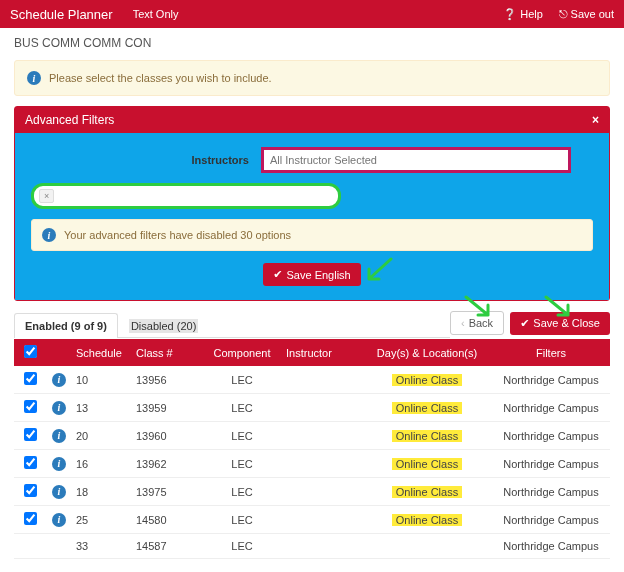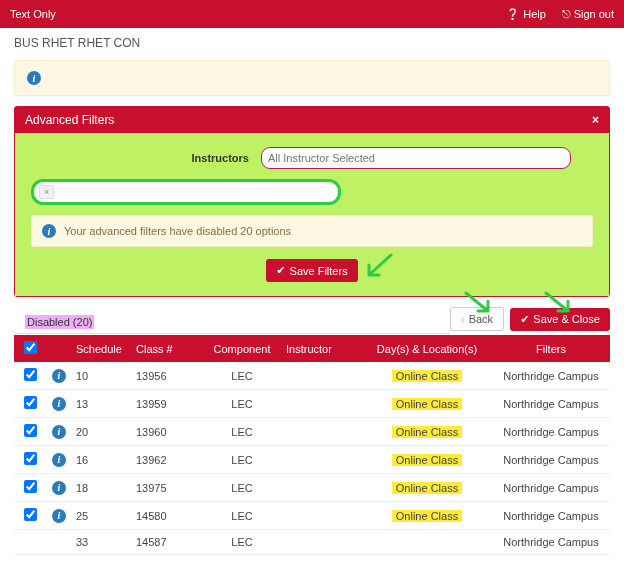--- a/index.html
+++ b/index.html
@@ -10,39 +10,39 @@
 .topbar .right{margin-left:auto;display:flex;gap:16px;font-size:11px}
 .topbar .right span{cursor:pointer;display:flex;align-items:center;gap:3px}
 .page{padding:8px 14px}
 h1{font-size:24px;font-weight:400;color:#333;margin-bottom:2px}
 .subtitle{font-size:12px;color:#555;margin-bottom:10px}
 .alert{background:#fcf8e3;border:1px solid #faebcc;border-radius:3px;padding:10px 12px;font-size:11px;color:#8a6d3b;display:flex;align-items:center;gap:8px;margin-bottom:10px}
 .info-icon{width:14px;height:14px;border-radius:50%;background:#2b7bbb;color:#fff;display:inline-flex;align-items:center;justify-content:center;font-size:10px;font-weight:bold;font-style:italic;font-family:Georgia,serif}
 .panel{border:1px solid #c8102e;border-radius:3px;margin-bottom:10px}
 .panel-header{background:#c8102e;color:#fff;padding:6px 10px;font-size:12px;display:flex;align-items:flex-end}
 .panel-header .close{margin-left:auto;cursor:pointer;font-weight:bold}
-.panel-body{padding:14px 16px;background:#bef264}
+.panel-body{padding:14px 16px;background:#0ea5e9}
 .form-row{display:flex;align-items:center;margin-bottom:10px}
 .form-row label{width:230px;text-align:right;padding-right:12px;font-weight:bold;font-size:11px;color:#333}
 .form-row .control{flex:1}
-.form-input{width:310px;border:1px solid #be185d;border-radius:9px;padding:4px 6px;font-size:11px;color:#999;background:#fff}
+.form-input{width:310px;border:3px solid #be185d;border-radius:0;padding:4px 6px;font-size:11px;color:#999;background:#fff}
 .tag-input{width:310px;border:3px solid #2ecc40;border-radius:12px;padding:3px 5px;background:#fff;display:flex;align-items:center}
 .tag{background:#f2f2f2;border:1px solid #ddd;border-radius:2px;padding:1px 4px;font-size:10px;color:#555;display:inline-flex;align-items:center;gap:3px}
 .tag .x{color:#888;cursor:pointer;font-size:9px}
 .filter-alert{background:#fcf8e3;border:1px solid #faebcc;border-radius:3px;padding:8px 10px;font-size:11px;color:#8a6d3b;display:flex;align-items:center;gap:8px;margin:6px 0 12px}
 .btn{border:none;border-radius:3px;padding:5px 10px;font-size:11px;cursor:pointer;display:inline-flex;align-items:center;gap:4px}
 .btn-red{background:#c8102e;color:#fff}
 .btn-default{background:#fff;border:1px solid #ccc;color:#555}
 .center{text-align:center}
 .tabs-row{display:flex;align-items:center;margin-bottom:0}
 .tabs{display:flex;border-bottom:1px solid #ddd;flex:1}
 .tab{padding:6px 10px;font-size:11px;border:1px solid transparent;border-bottom:none;cursor:pointer;position:relative;top:1px}
 .tab.active{border-color:#ddd;background:#fff;border-radius:3px 3px 0 0}
 .tab.active .badge{font-weight:bold}
-.tab .hl{background:#f0abfc;padding:1px 2px}
+.tab .hl{background:#e5e5e5;padding:1px 2px}
 .actions{display:flex;gap:6px;align-items:center;margin-left:auto;padding-bottom:4px}
 .arrow{position:absolute;pointer-events:none}
 table{width:100%;border-collapse:collapse;font-size:11px}
 thead{background:#c8102e;color:#fff}
 thead th{padding:6px 4px;text-align:left;font-weight:normal;font-size:11px}
 thead th:first-child{width:34px;padding-left:10px}
 thead th.center{text-align:center}
 tbody tr{border-bottom:1px solid #eee}
 tbody td{padding:6px 4px;color:#444}
 tbody td:first-child{padding-left:10px}
@@ -55,38 +55,40 @@
 .col-instr{width:80px}
 .col-day{width:130px}
 input[type=checkbox]{cursor:pointer}
 .rel{position:relative}
 svg{display:block}
 </style>
 </head>
 <body>
 
 <div class="topbar">
+  <span class="brand">Schedule Planner</span>
   <span class="textonly">Text Only</span>
   <div class="right">
     <span>
         <span>❔</span>
         <span>Help</span>
       </span>
     <span>
         <span>⎋</span>
-        <span>Sign out</span>
+        <span>Save out</span>
       </span>
   </div>
 </div>
 
 <div class="page">
-  <div class="subtitle">BUS RHET RHET CON</div>
+  <div class="subtitle">BUS COMM COMM CON</div>
 
   <div class="alert">
     <span class="info-icon">i</span>
+    <span>Please select the classes you wish to include.</span>
   </div>
 
   <div class="panel">
     <div class="panel-header">
       <span>Advanced Filters</span>
       <span class="close">×</span>
     </div>
     <div class="panel-body">
       <div class="form-row">
         <label>Instructors</label>
@@ -98,36 +100,37 @@
         <div class="control">
           <div class="tag-input">
             <span class="tag">
               <span class="x">×</span>
             </span>
           </div>
         </div>
       </div>
       <div class="filter-alert">
         <span class="info-icon">i</span>
-        <span>Your advanced filters have disabled 20 options</span>
+        <span>Your advanced filters have disabled 30 options</span>
       </div>
       <div class="center rel">
         <button class="btn btn-red">
           <span>✔</span>
-          <span>Save Filters</span>
+          <span>Save English</span>
         </button>
         <svg class="arrow" style="left:332px;top:-6px" width="30" height="28">
             <path d="M28 2 L6 22 M6 22 L6 12 M6 22 L16 22" stroke="#2ecc40" stroke-width="3" fill="none" stroke-linecap="round"></path>
           </svg>
       </div>
     </div>
   </div>
 
   <div class="tabs-row rel">
     <div class="tabs">
+      <div class="tab active"><span class="badge">Enabled (9 of 9)</span></div>
       <div class="tab"><span class="hl">Disabled (20)</span></div>
     </div>
     <div class="actions">
       <button class="btn btn-default">
           <span style="color:#bbb">‹</span>
           <span>Back</span>
         </button>
       <button class="btn btn-red">
           <span>✔</span>
           <span>Save &amp; Close</span>

